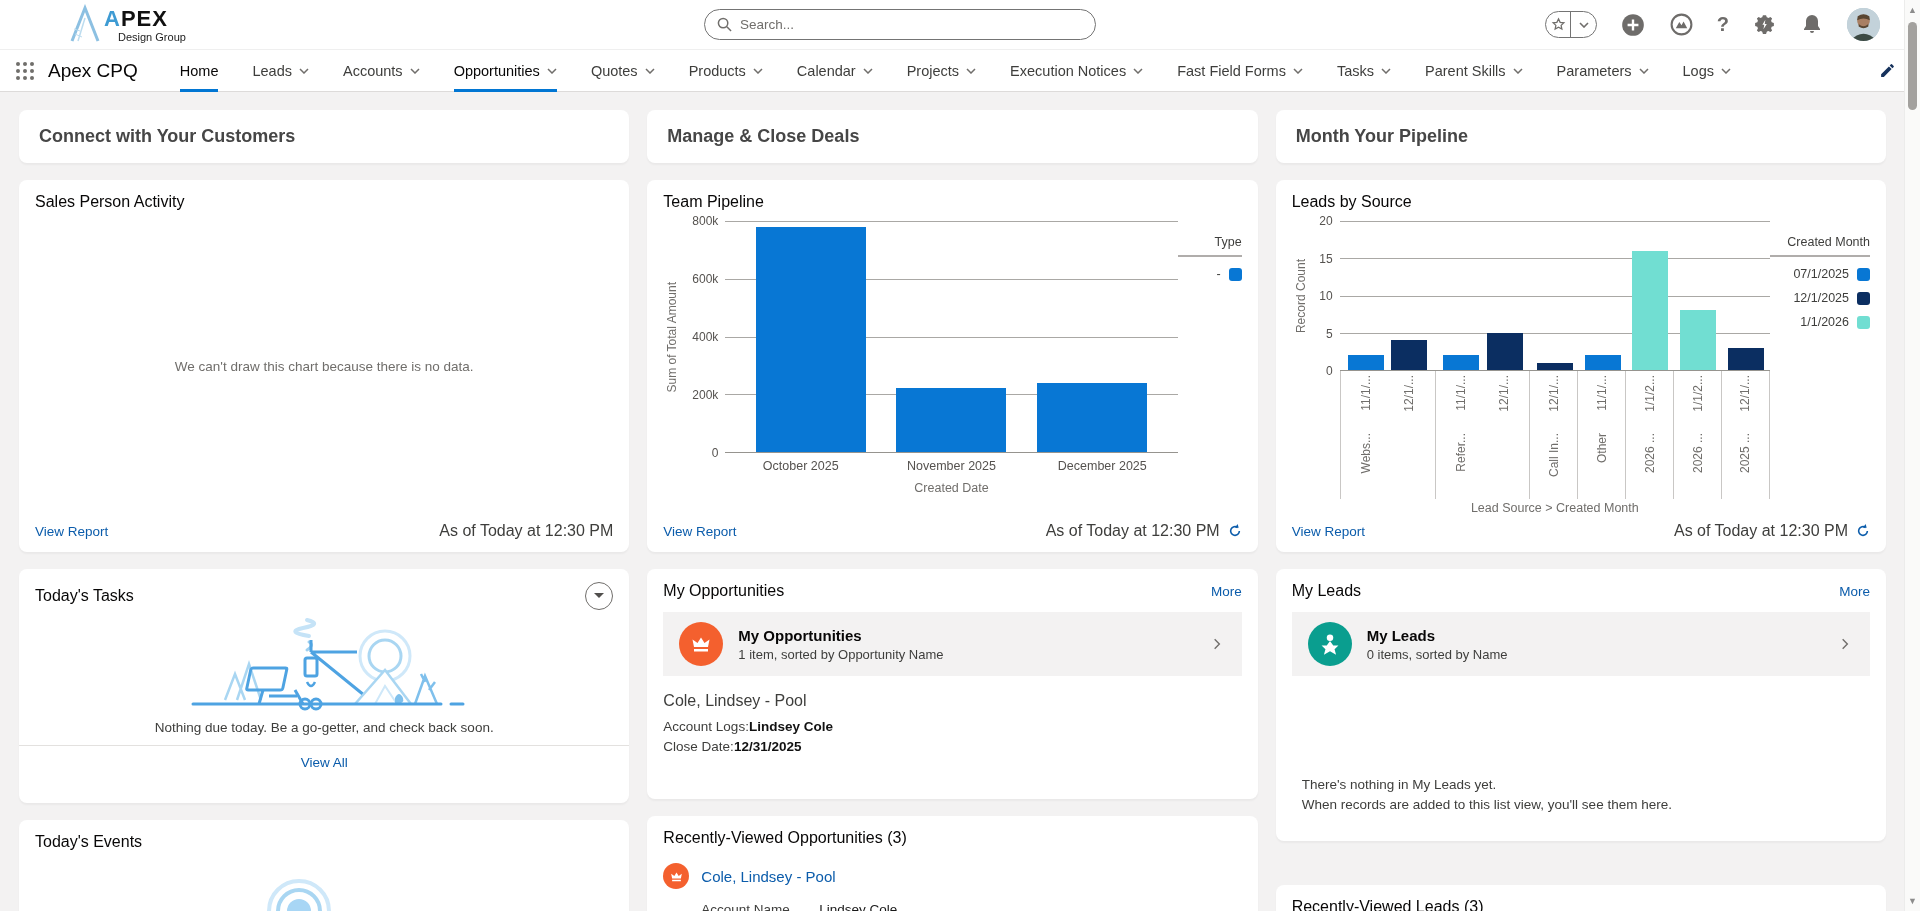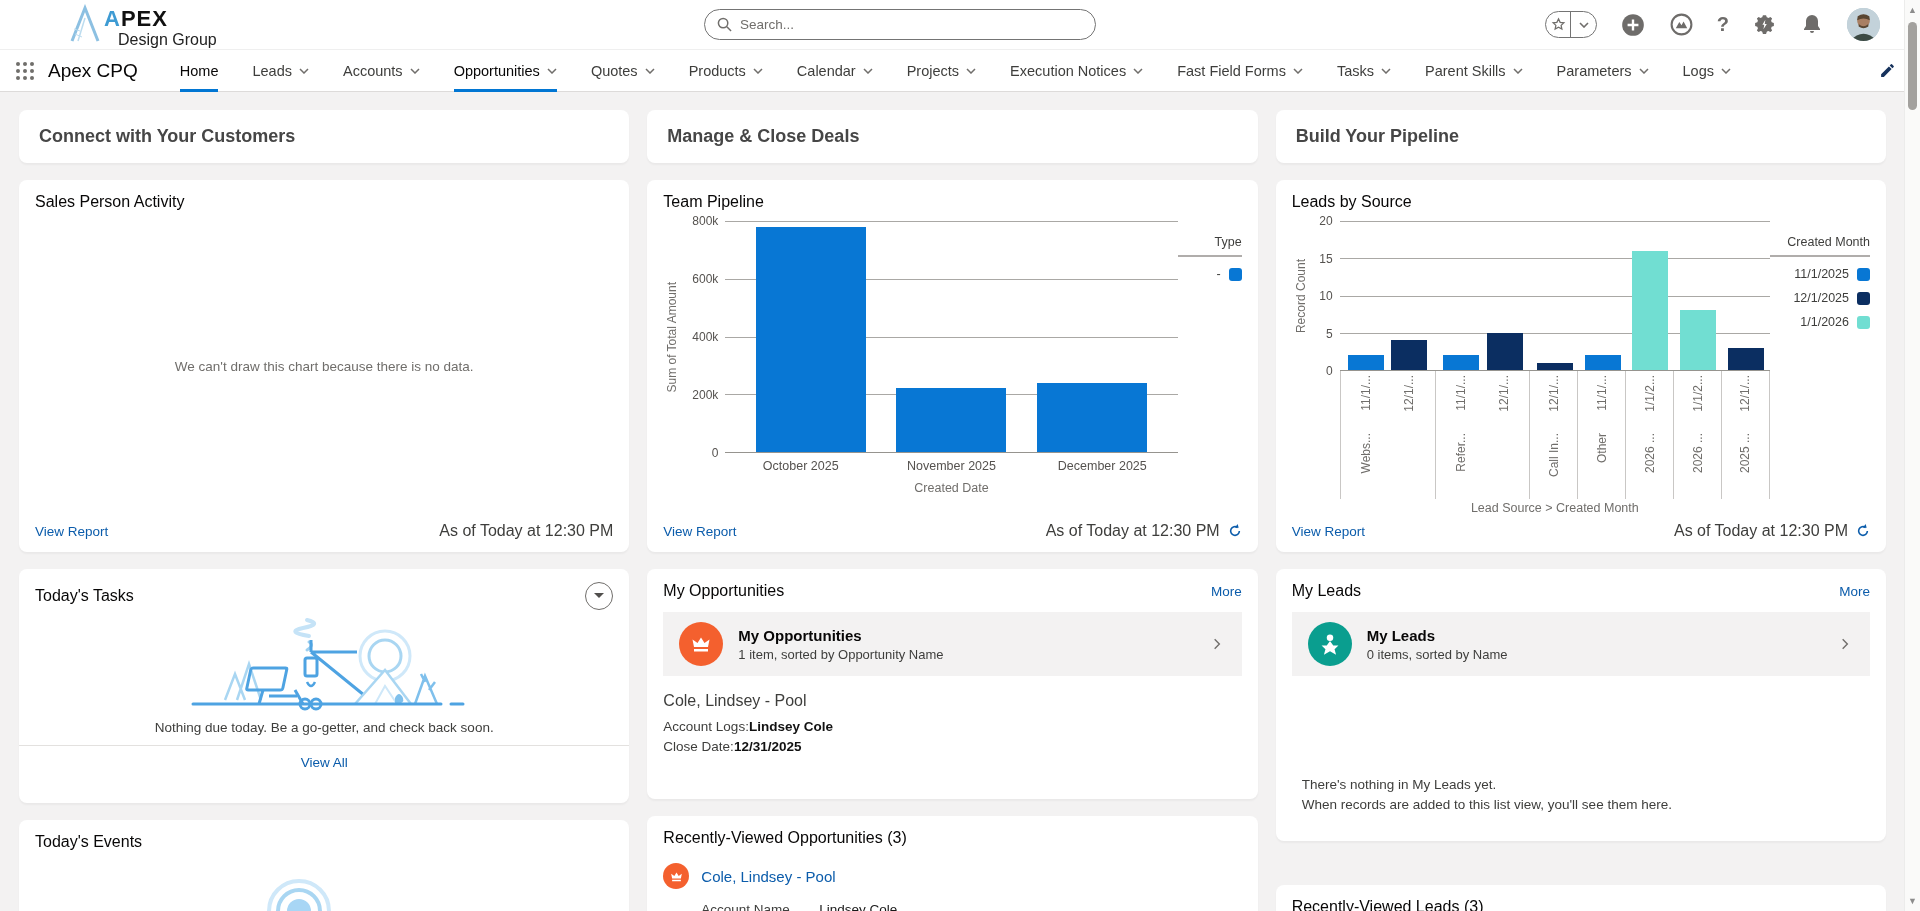--- a/index.html
+++ b/index.html
@@ -5,21 +5,21 @@
   * { box-sizing: border-box; margin: 0; padding: 0; }
   html, body { width: 1920px; height: 911px; overflow: hidden; }
   body { font-family: "Liberation Sans", sans-serif; background: #f3f2f2; color: #181818; position: relative; }
 
   
   .gheader { height: 49px; background: #fff; position: relative; padding-left: 11px; }
   .logo { position: absolute; left: 66px; top: 4px; display: flex; align-items: flex-start; gap: 2px; }
   .logo-text { line-height: 1; padding-top: 4px; }
   .brand { font-size: 22px; font-weight: 800; letter-spacing: 1px; color: #111; }
   .brand-a { color: #3e9bd3; }
-  .tagline { font-size: 16px; color: #222; margin-top: 2px; margin-left: 14px; }
+  .tagline { font-size: 11px; color: #222; margin-top: 2px; margin-left: 14px; }
   .search-box { position: absolute; left: 704px; top: 9px; width: 392px; height: 31px; border: 1px solid #747474; border-radius: 16px; background: #fff; display: flex; align-items: center; padding: 0 12px; gap: 8px; }
   .search-input { border: none; outline: none; flex: 1; font-size: 13.5px; color: #181818; font-family: "Liberation Sans", sans-serif; background: transparent; }
   .search-input::placeholder { color: #706e6b; }
   .hdr-icons { position: absolute; right: 40px; top: 0; height: 49px; display: flex; align-items: center; gap: 23px; }
   .fav-pill { width: 52px; height: 27px; border: 1px solid #747474; border-radius: 14px; display: flex; align-items: center; }
   .fav-pill .half { flex: 1; display: flex; align-items: center; justify-content: center; height: 100%; }
   .fav-pill .half + .half { border-left: 1px solid #747474; }
   .help-q { font-size: 20px; font-weight: 700; color: #6e6c6a; }
   .avatar { width: 33px; height: 33px; border-radius: 50%; overflow: hidden; background: #b5c8d1; }
 
@@ -454,21 +454,21 @@
         <span class="rv-link">Cole, Lindsey - Pool</span>
       </div>
       <div class="rv-fields" id="rvo-fields">
           <span class="f-label">Account Name</span>
           <span class="f-value">Lindsey Cole</span>
         </div>
     </div>
   </div>
 
   <div class="col">
-    <div class="card section-card">Build Your Pipeline</div>
+    <div class="card section-card">Month Your Pipeline</div>
 
     <div class="card widget chart-card">
       <div class="w-title">Leads by Source</div>
       <div class="chart-flex">
         <div style="flex:1">
           <div style="display:flex">
             <div class="ylab-col">
                 <span class="rot">Record Count</span>
               </div>
             <div class="ticks-col lbs-ticks" id="lbs-ticks">
@@ -602,21 +602,21 @@
                     <span class="rot">2025 ...</span>
                   </div>
                 </div>
               </div>
             </div>
           <div class="lbs-xtitle">Lead Source &gt; Created Month</div>
         </div>
         <div class="legend lbs-legend" id="lbs-legend">
             <div class="lg-title">Created Month</div>
             <div class="lg-entry">
-              <span>11/1/2025</span>
+              <span>07/1/2025</span>
               <span class="lg-swatch" style="background:#0877d4"></span>
             </div>
             <div class="lg-entry">
               <span>12/1/2025</span>
               <span class="lg-swatch" style="background:#0b2e61"></span>
             </div>
             <div class="lg-entry">
               <span>1/1/2026</span>
               <span class="lg-swatch" style="background:#71ded2"></span>
             </div>

